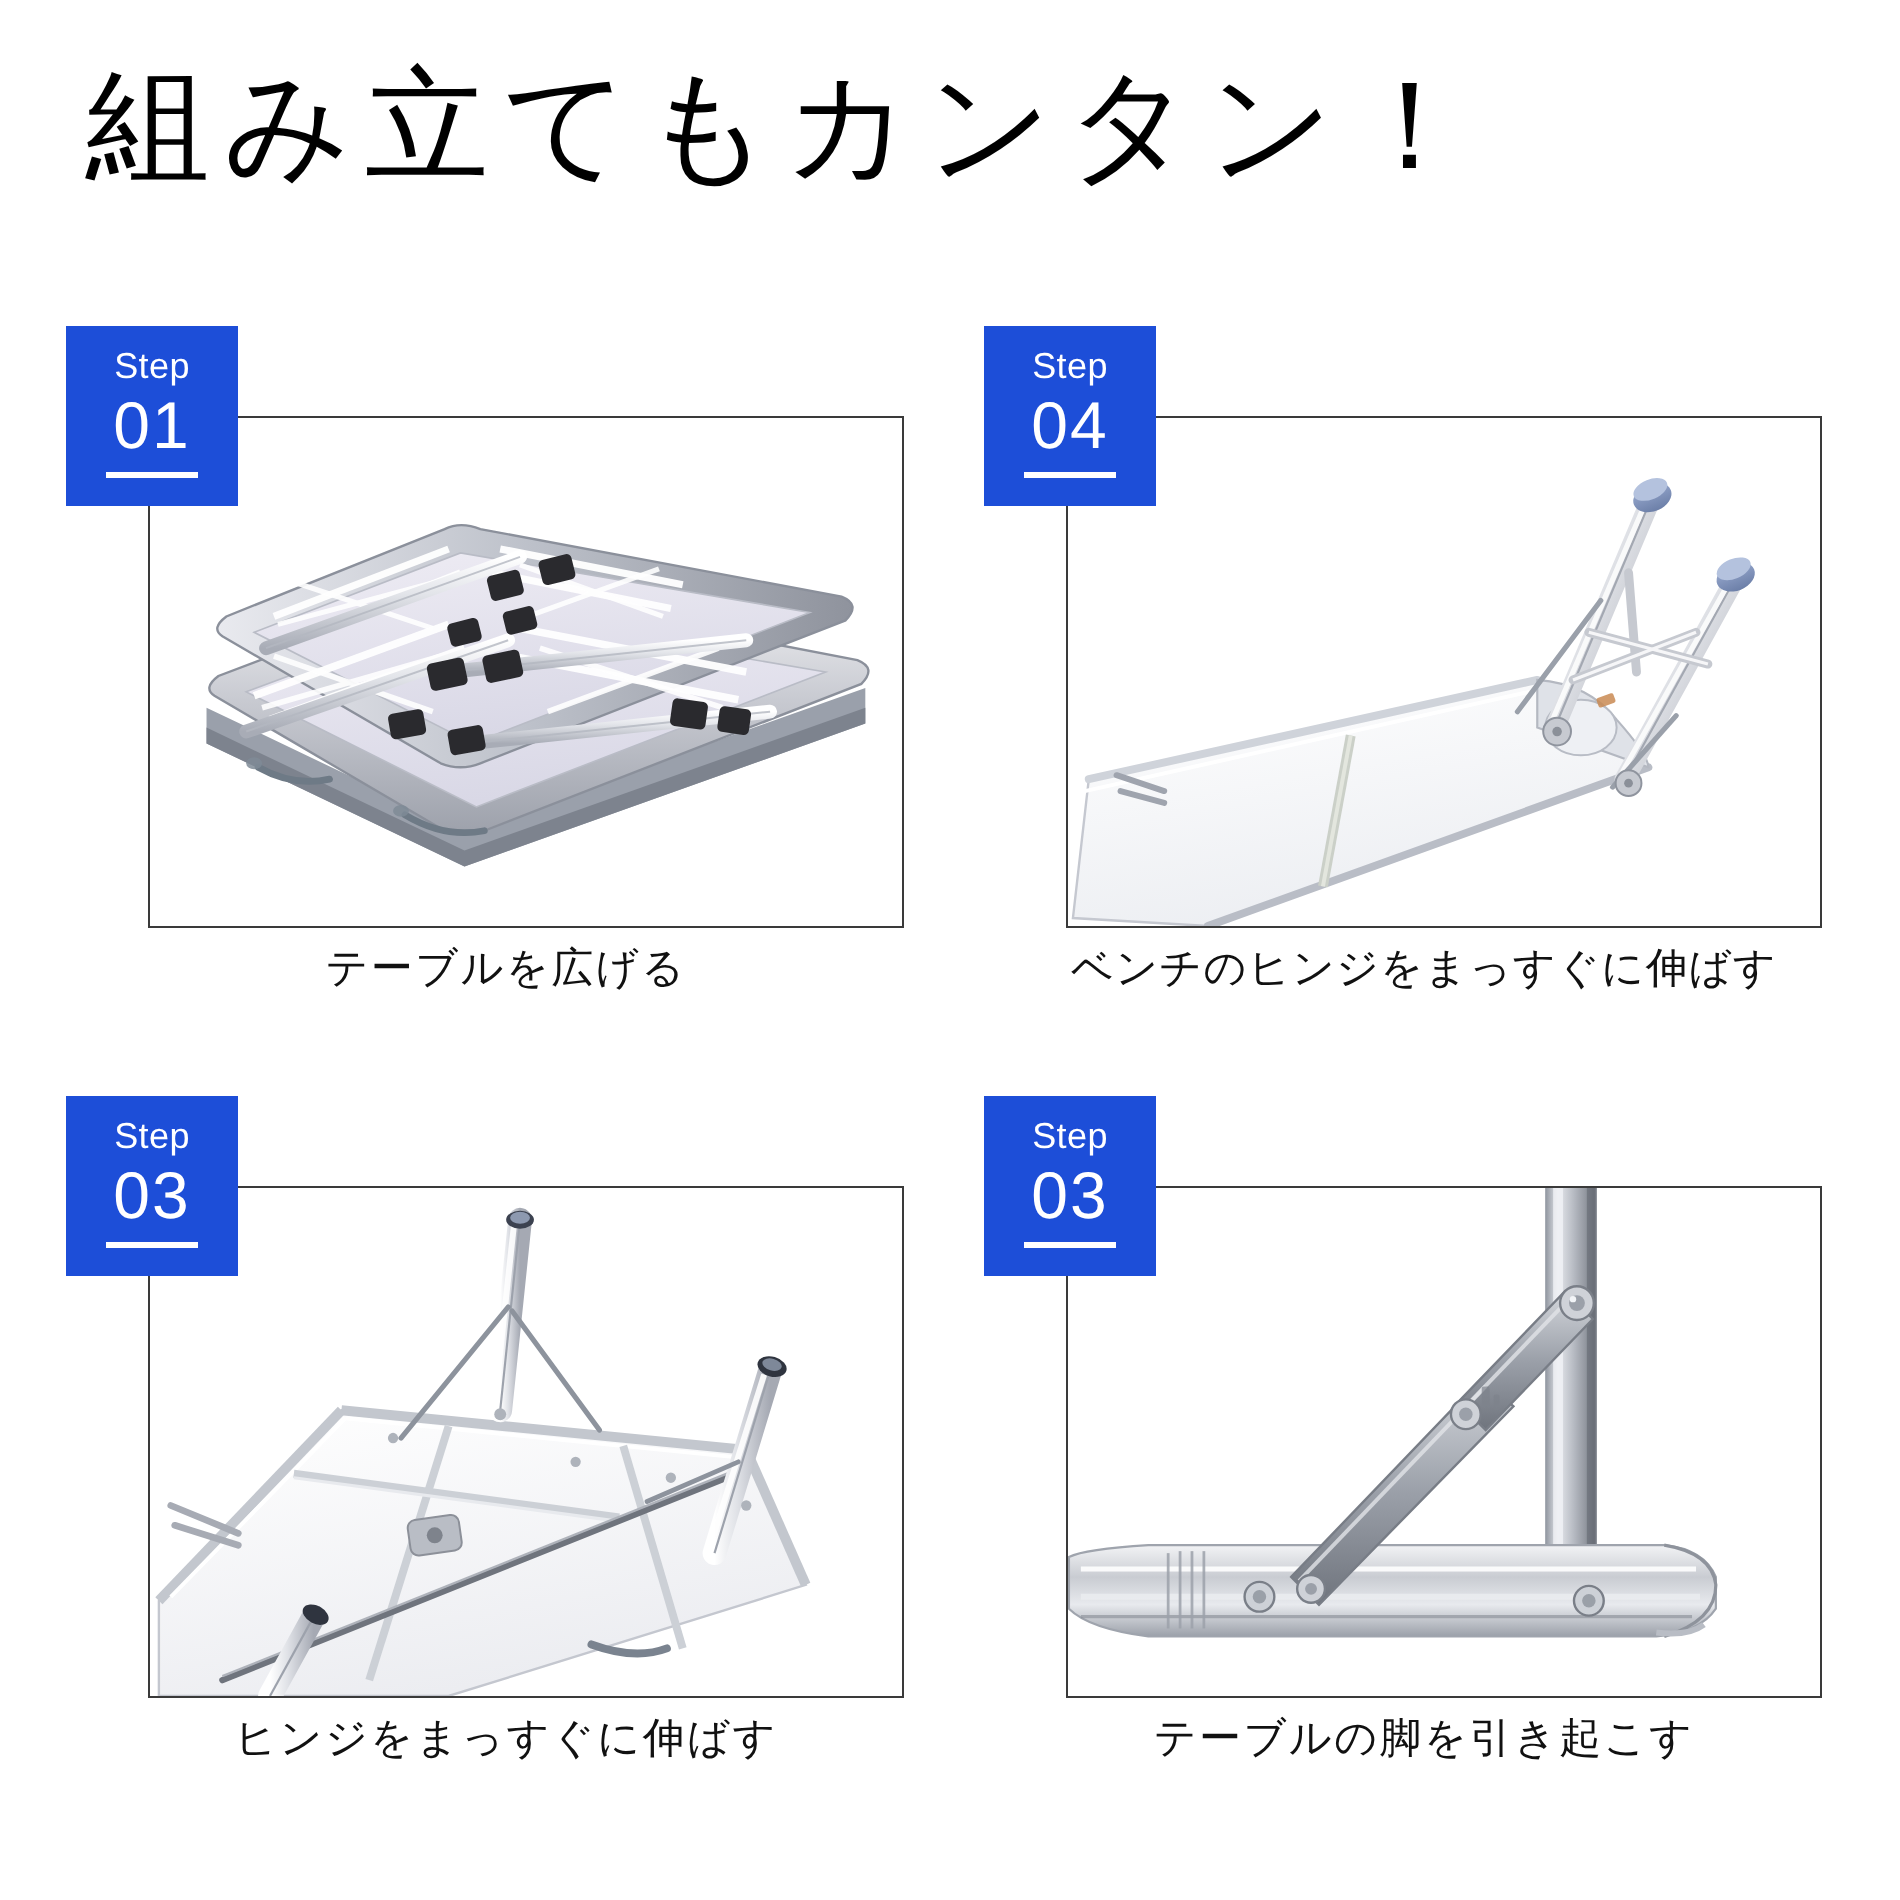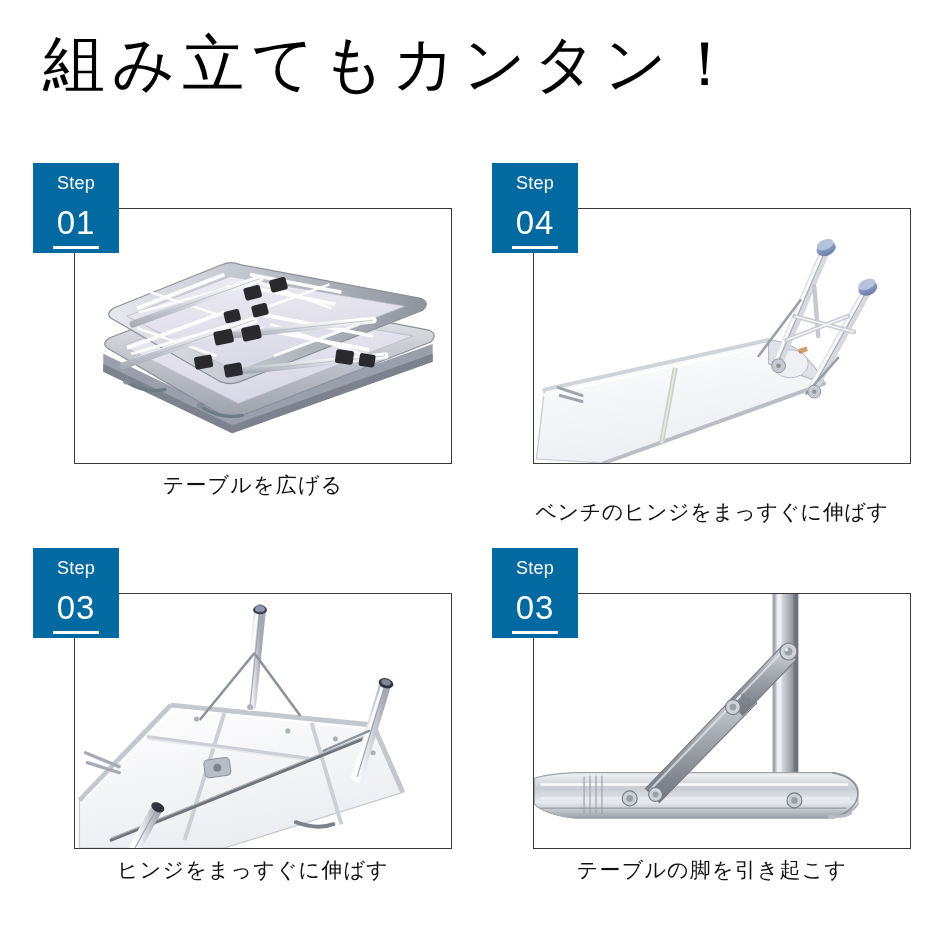--- a/index.html
+++ b/index.html
@@ -65,21 +65,21 @@
     height: 100%;
   }
 
   
   .badge {
     position: absolute;
     left: 11px;
     top: 13px;
     width: 86px;
     height: 90px;
-    background: #0369a1;
+    background: #1d4ed8;
     color: #ffffff;
     z-index: 5;
     display: flex;
     flex-direction: column;
     align-items: center;
     justify-content: flex-start;
     padding-top: 9px;
     box-sizing: border-box;
   }
   .badge-word {
@@ -88,21 +88,21 @@
     font-weight: 400;
     letter-spacing: 0.2px;
     color: #ffffff;
   }
   .badge-num {
     font-size: 33px;
     line-height: 36px;
     font-weight: 400;
     letter-spacing: 1px;
     color: #ffffff;
-    margin-top: 11px;
+    margin-top: 1px;
   }
   .badge-rule {
     width: 46px;
     height: 3px;
     background: #ffffff;
     margin-top: 5px;
   }
 
   
   .caption {
@@ -110,21 +110,21 @@
     left: 16px;
     top: 320px;
     width: 430px;
     text-align: center;
     font-size: 21px;
     line-height: 30px;
     letter-spacing: 1.2px;
     color: #111111;
     white-space: nowrap;
   }
-  .caption.wide { letter-spacing: 0.6px; margin-top: 27px; }
+  .caption.wide { letter-spacing: 0.6px; }
 </style>
 </head>
 <body>
 
 <div class="page">
 
   <div class="title">組み立てもカンタン！</div>
 
   <div class="step-cell cell-r1 cell-c1">
 

